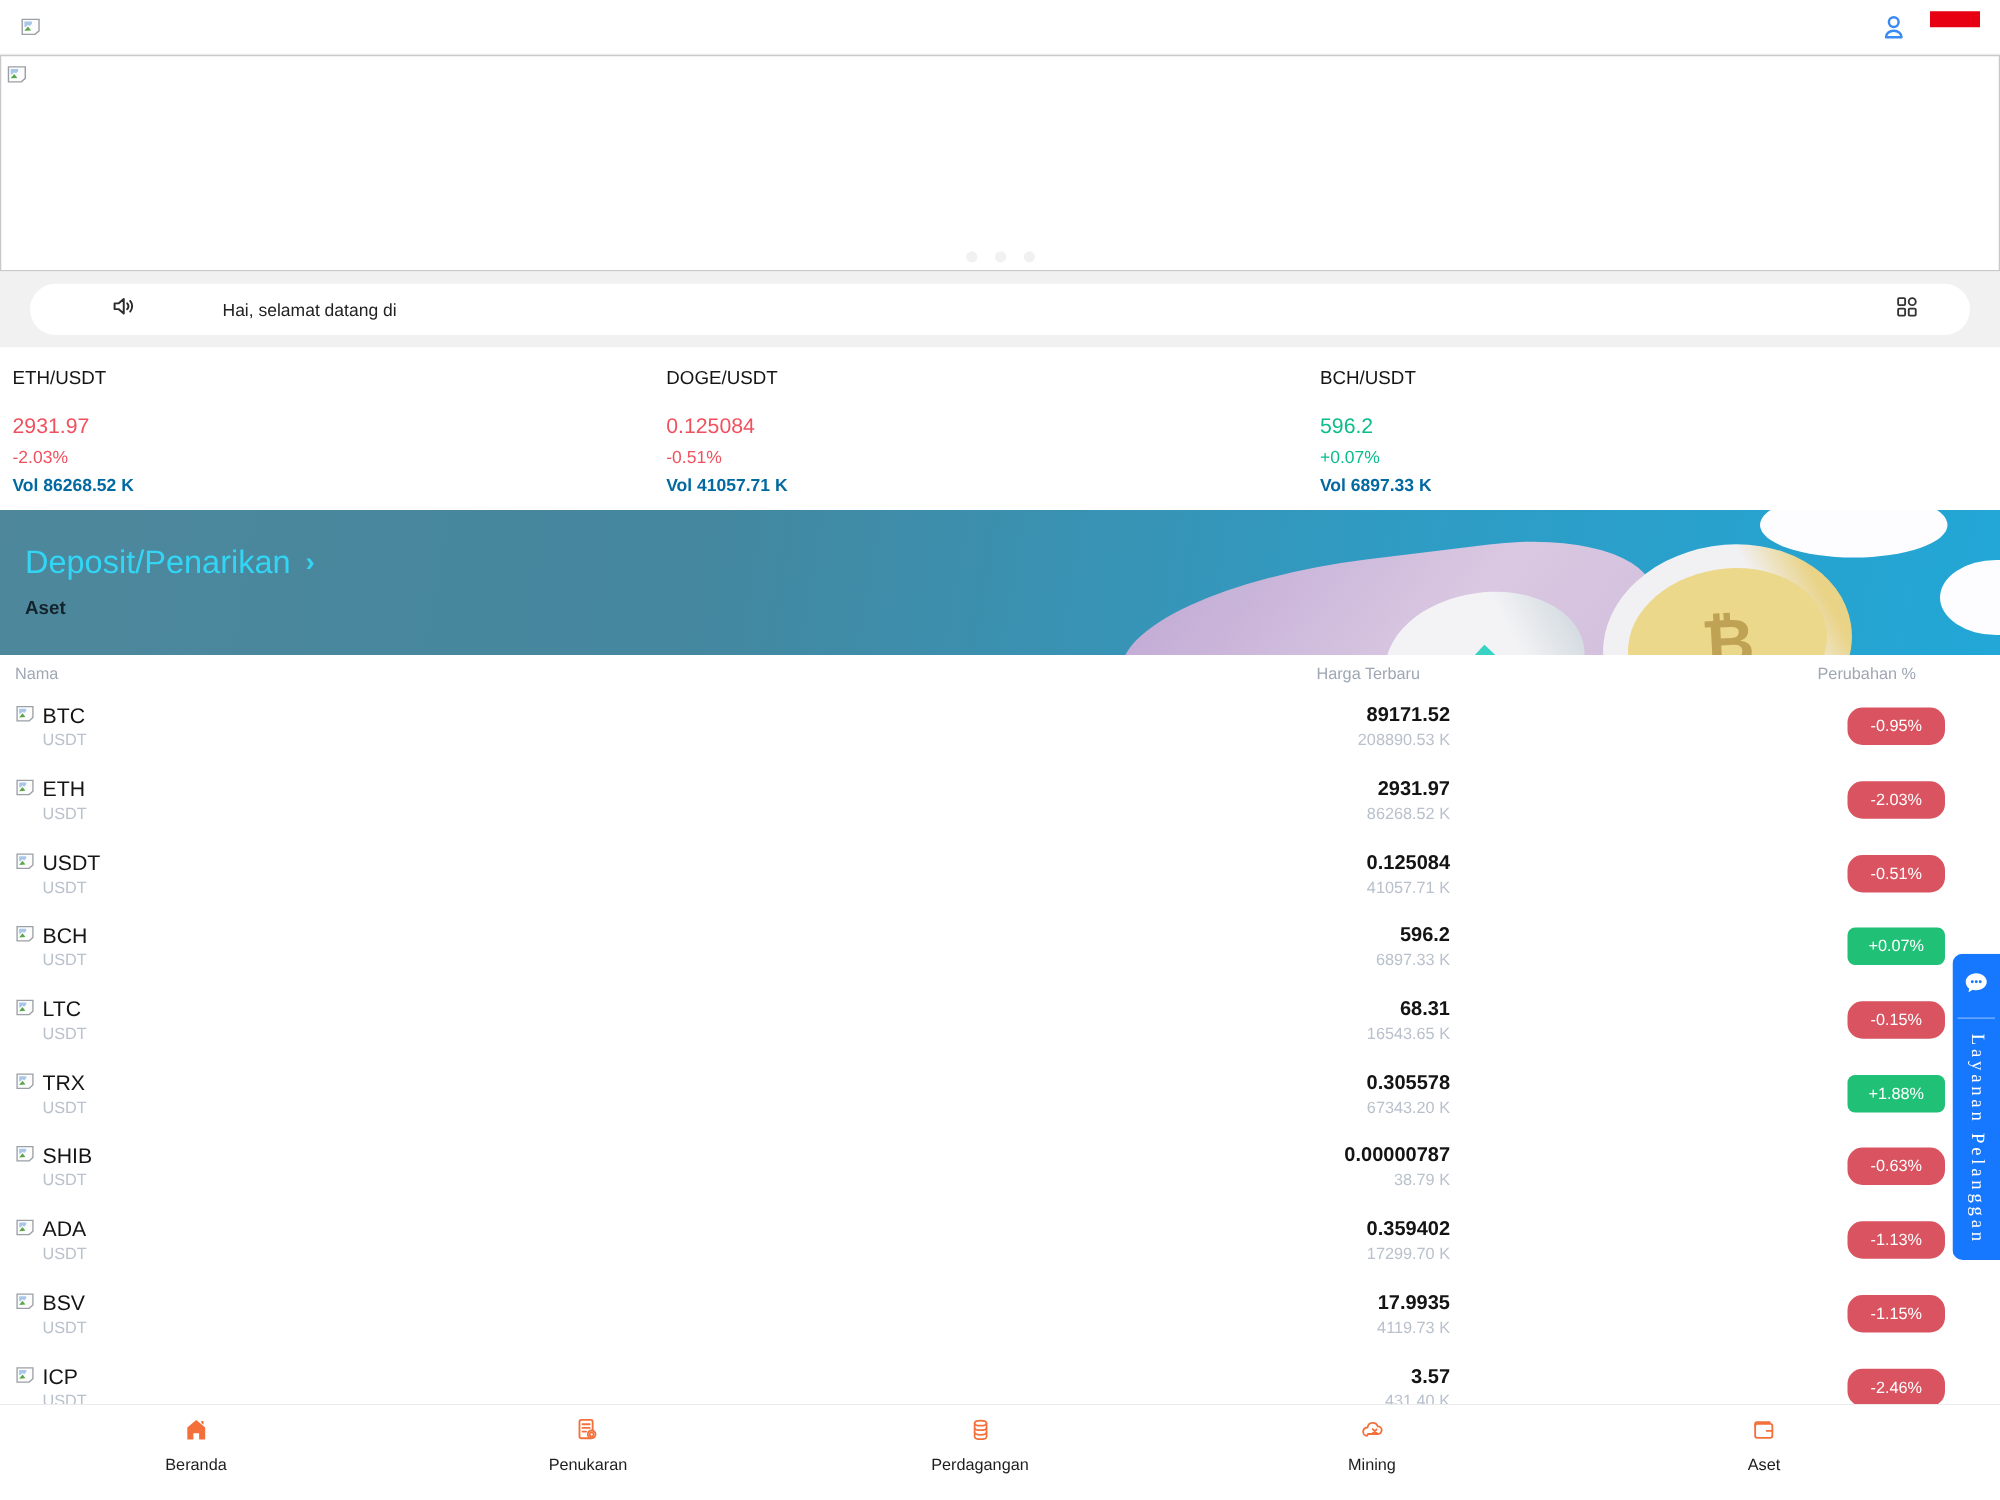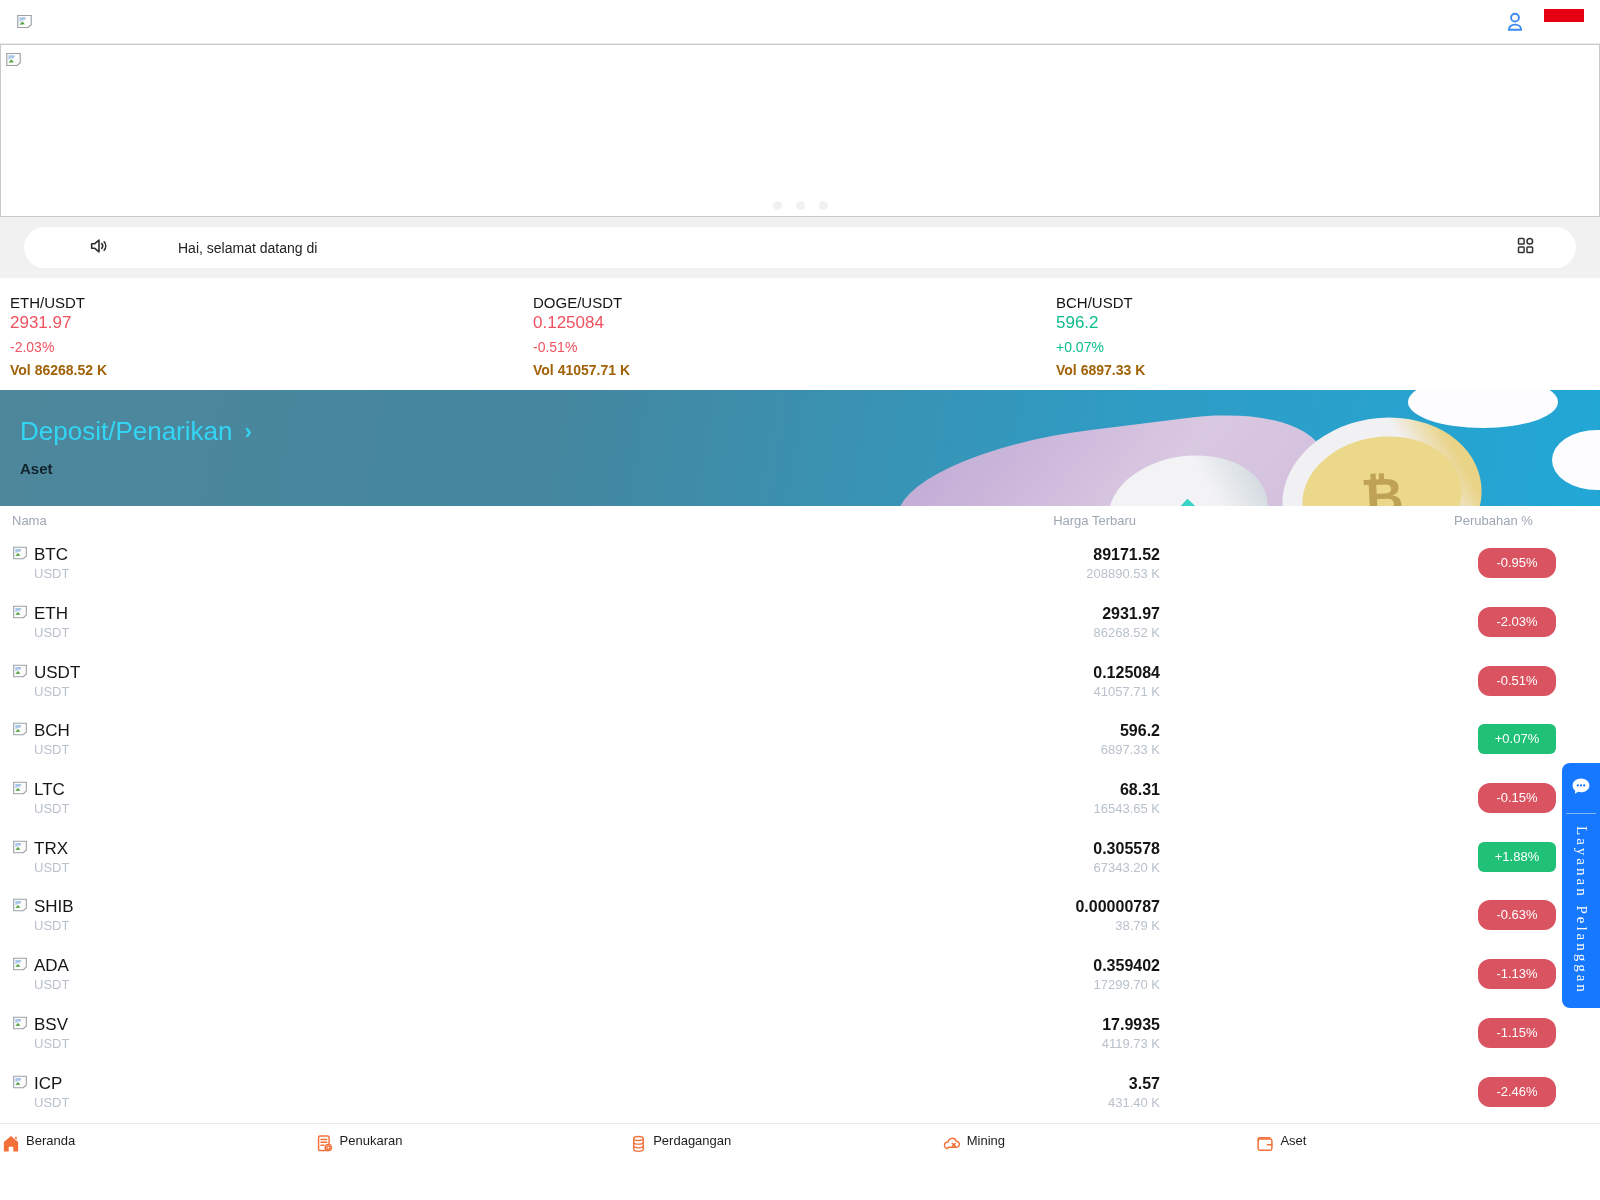--- a/index.html
+++ b/index.html
@@ -28,24 +28,24 @@
   
   .notice-strip{ background:#f1f1f2; padding:10px 24px; }
   .notice-pill{ background:#fff; border-radius:22px; height:41px; display:flex; align-items:center;
     padding:0 40px 0 64px; }
   .notice-text{ margin-left:68px; font-size:14px; color:#222; }
   .notice-pill .grow{ flex:1; }
 
   
   .tickers{ display:flex; padding:16px 0 12px 0; background:#fff; }
   .ticker{ width:523px; padding-left:10px; cursor:pointer; }
-  .ticker .pair{ font-size:15px; color:#151515; font-weight:500; margin-bottom:2px; }
+  .ticker .pair{ font-size:15px; color:#151515; font-weight:500; margin-bottom:20px; }
   .ticker .price{ font-size:17px; font-weight:500; margin-bottom:6px; }
   .ticker .chg{ font-size:14px; margin-bottom:7px; }
-  .ticker .vol{ font-size:14px; font-weight:600; color:#a16207; }
+  .ticker .vol{ font-size:14px; font-weight:600; color:#0369a1; }
   .ticker.down .price, .ticker.down .chg{ color:var(--down); }
   .ticker.up .price, .ticker.up .chg{ color:var(--up); }
 
   
   .promo{ height:116px; position:relative; overflow:hidden;
     background:linear-gradient(100deg,#4e879c 0%,#44879f 35%,#2f9cc4 70%,#22a7d6 100%); }
   .promo-title{ position:absolute; left:20px; top:26px; font-size:26px; color:var(--promo);
     display:flex; align-items:center; gap:12px; cursor:pointer; }
   .promo-title .chev{ font-size:22px; font-weight:bold; }
   .promo-sub{ position:absolute; left:20px; top:70px; font-size:15px; font-weight:600; color:#13232b; }
@@ -87,21 +87,21 @@
     border-radius:8px 0 0 8px; z-index:30; cursor:pointer; display:flex; flex-direction:column;
     align-items:center; color:#fff; }
   .support .s-icon{ padding:12px 0 10px; }
   .support .s-div{ width:30px; height:1px; background:rgba(255,255,255,.45); }
   .support .s-label{ writing-mode:vertical-rl; font-family:"Liberation Serif", serif;
     font-size:15px; letter-spacing:3px; margin-top:12px; }
 
   
   .bottom-nav{ position:fixed; left:0; right:0; bottom:0; height:77px; background:#fff;
     border-top:1px solid #ebebeb; display:flex; padding:9px 32px 0 0; z-index:20; }
-  .nav-item{ flex:1; display:flex; flex-direction:row; gap:4px; cursor:pointer; }
+  .nav-item{ flex:1; display:flex; flex-direction:column; align-items:center; gap:4px; cursor:pointer; }
   .nav-item .lbl{ font-size:13px; color:#1d1d1d; }
 
   .broken svg{ display:block; }
 </style>
 </head>
 <body>
 
 <div class="top-header">
   <span class="broken">
     <svg width="17" height="17" viewBox="0 0 24 24">

